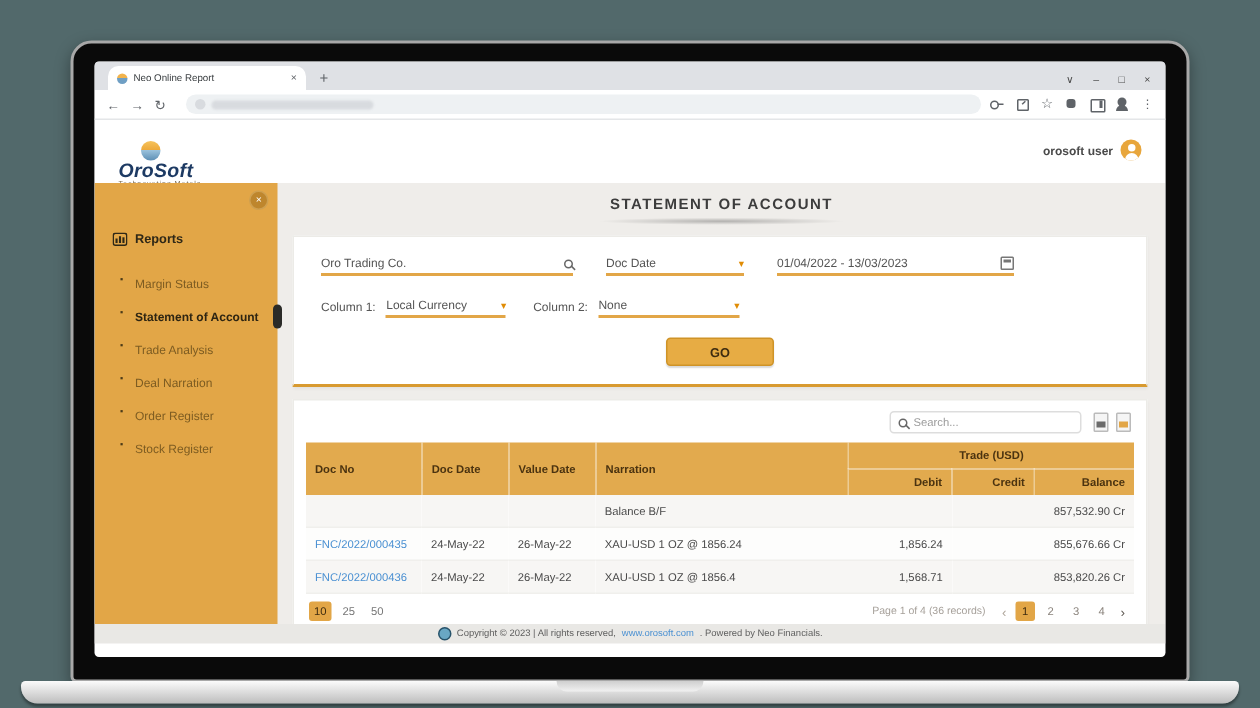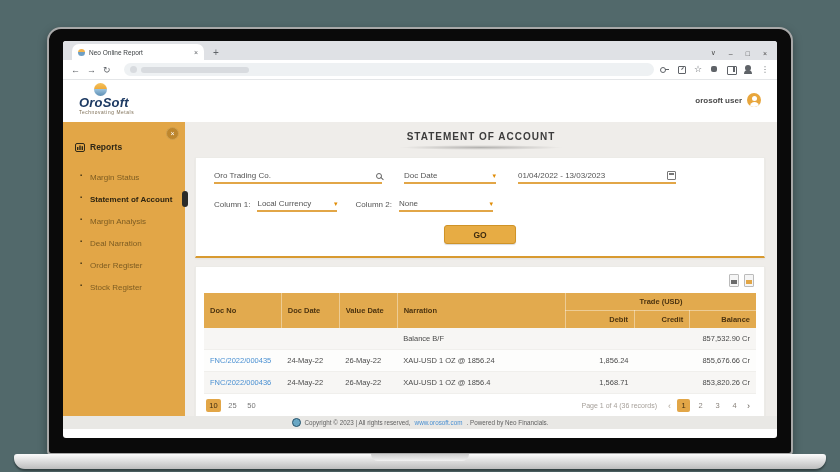--- a/index.html
+++ b/index.html
@@ -34,33 +34,33 @@
   .i-star { font-size:9px; color:#5f6368; line-height:9px; width:auto; }
   .i-ext::before { content:""; position:absolute; left:1px; top:1px; width:6px; height:6px; background:#5f6368; border-radius:2px; }
   .i-panel::before { content:""; position:absolute; left:0; top:1px; width:8px; height:7px; border:1px solid #5f6368; border-radius:1px; }
   .i-panel::after { content:""; position:absolute; right:1px; top:2px; width:2px; height:5px; background:#5f6368; }
   .i-user::before { content:""; position:absolute; left:1px; top:0; width:6px; height:6px; background:#5f6368; border-radius:50%; }
   .i-user::after { content:""; position:absolute; left:0; top:5px; width:8px; height:4px; background:#5f6368; border-radius:4px 4px 0 0; }
   .i-more { font-size:8px; color:#5f6368; line-height:9px; width:auto; }
 
   
   .appheader { height:42px; background:#fff; position:relative; }
-  .logo { position:absolute; left:16px; top:3px; }
+  .logo { position:absolute; left:16px; top:14px; }
   .logomark { width:13px; height:13px; border-radius:50%; background:linear-gradient(180deg,#f6c35c 0%,#eda93a 46%,#9cc3dd 46%,#5d8fb5 100%); margin-left:15px; }
   .logotext { font-size:13px; font-weight:700; font-style:italic; color:#1d3a63; letter-spacing:.2px; line-height:13px; }
   .tagline { font-size:4.8px; color:#7a6a50; letter-spacing:.6px; margin-top:1px; }
   .userbox { position:absolute; right:16px; top:13px; display:flex; align-items:center; gap:5px;font-weight:bold; }
   .username { font-size:8px; color:#4a4a4a; }
   .avatar { width:14px; height:14px; border-radius:50%; background:#E8A63C; position:relative; overflow:hidden; }
   .avatar::before { content:""; position:absolute; left:4.5px; top:2.5px; width:5px; height:5px; background:#fff; border-radius:50%; }
   .avatar::after { content:""; position:absolute; left:2.5px; top:8.5px; width:9px; height:6px; background:#fff; border-radius:5px 5px 0 0; }
 
   
   .content { display:flex; height:294px; background:#EFEDEA; }
-  .sidebar { width:122px; flex:none; background:#E2A647; position:relative; padding-top:20px; }
+  .sidebar { width:122px; flex:none; background:#E2A647; position:relative; padding-top:32px; }
   .sb-close { position:absolute; top:5px; right:6px; width:13px; height:13px; border-radius:50%; background:#BE862D; border:1px solid #cfa050; color:#fff; font-size:7px; line-height:11px; text-align:center; }
   .sb-head { display:flex; align-items:center; gap:5px; padding-left:12px; font-size:8.5px; font-weight:700; color:#2f2817; }
   .sb-list { list-style:none; margin-top:14px; }
   .sb-item { position:relative; padding:6.5px 4px 6.5px 27px; font-size:8px; color:#7d5c22; }
   .sb-item .bullet { position:absolute; left:17px; top:6px; font-size:6px; color:#4a3a18; }
   .sb-item.active { font-weight:700; color:#2e2512; }
   .sb-item.active .marker { position:absolute; right:-3px; top:50%; transform:translateY(-50%); width:6px; height:16px; background:#2b2b28; border-radius:3px; }
 
   .main { flex:1; padding-top:9px; overflow:hidden; }
   .page-title { text-align:center; font-size:10px; font-weight:600; letter-spacing:1px; color:#3c3c3c; }
@@ -188,21 +188,21 @@
               <span class="bullet">▪</span>
               <span>Margin Status</span>
             </li>
             <li class="sb-item active">
               <span class="bullet">▪</span>
               <span>Statement of Account</span>
               <span class="marker"></span>
             </li>
             <li class="sb-item">
               <span class="bullet">▪</span>
-              <span>Margin Analysis</span>
+              <span>Trade Analysis</span>
             </li>
             <li class="sb-item">
               <span class="bullet">▪</span>
               <span>Deal Narration</span>
             </li>
             <li class="sb-item">
               <span class="bullet">▪</span>
               <span>Order Register</span>
             </li>
             <li class="sb-item">
@@ -241,20 +241,24 @@
               <div class="ffield f-col2">
                 <span>None</span>
                 <span class="caret">▾</span>
               </div>
             </div>
             <div class="gobtn">GO</div>
           </div>
 
           <div class="resultcard">
             <div class="tools">
+              <div class="searchbox">
+                <span class="mag"></span>
+                <span>Search...</span>
+              </div>
               <div class="exports">
                 <span class="file">
                     <span class="band csv"></span>
                   </span>
                 <span class="file">
                     <span class="band xls"></span>
                   </span>
               </div>
             </div>
 

